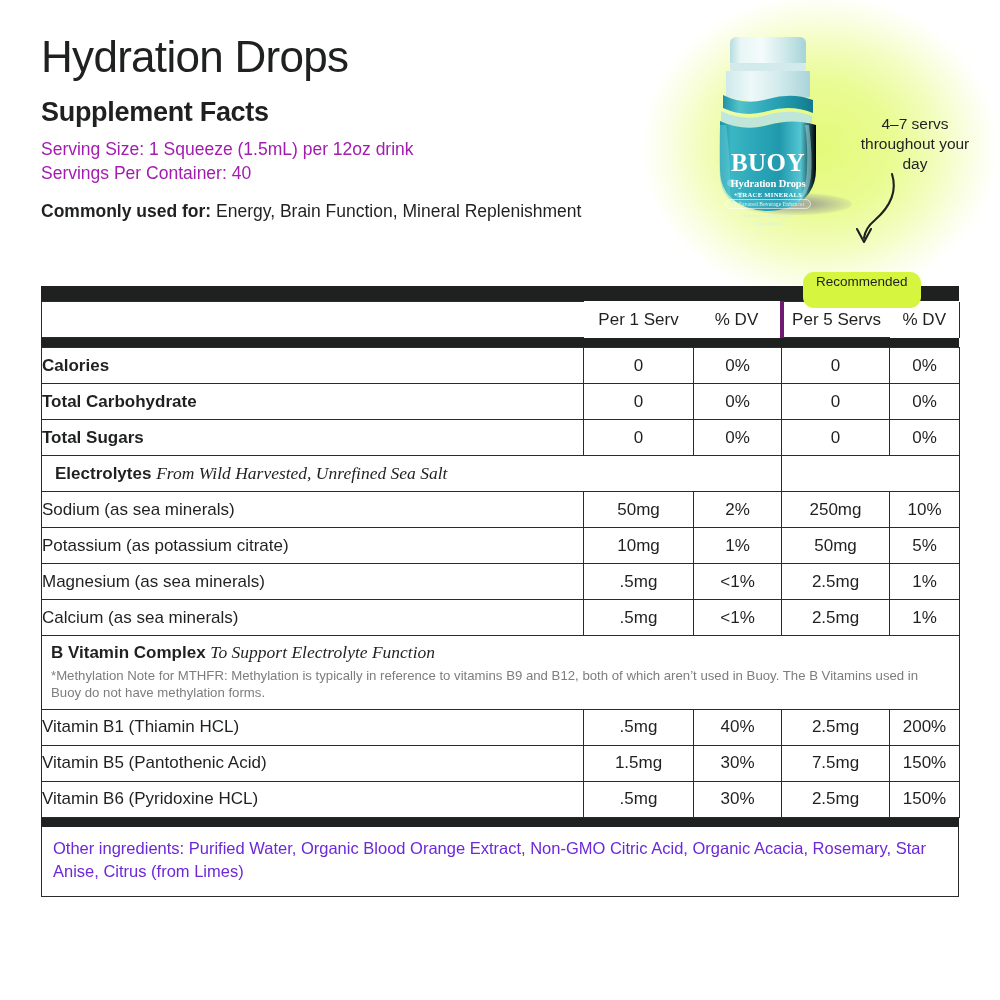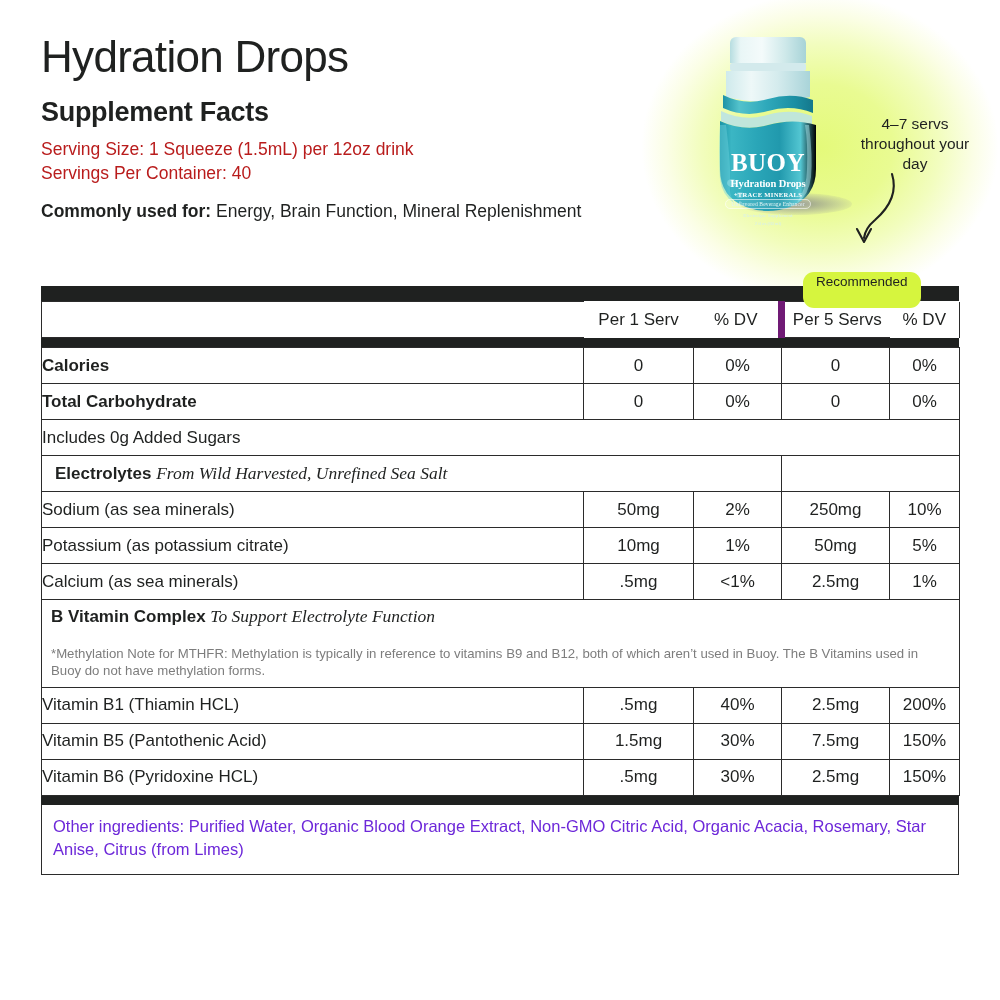--- a/index.html
+++ b/index.html
@@ -56,21 +56,21 @@
     font-weight: 700;
     letter-spacing: -0.3px;
     margin-top: 16px;
     color: #1f2120;
   }
   .serving-line {
     font-size: 17.5px;
     font-weight: 400;
     line-height: 1.42;
     margin-top: 9px;
-    color: #b91c1c;
+    color: #a21caf;
   }
   .commonly {
     font-size: 17.5px;
     line-height: 1.4;
     margin-top: 13px;
     color: #1f2120;
   }
   .commonly b { font-weight: 700; }
 
   
@@ -234,21 +234,21 @@
     border-top: none;
     border-bottom: none;
     font-size: 15.5px;
     color: #3b3b3b;
     height: 38px;
     text-align: center;
   }
   .hdr td.lbl { border-left: 1px solid #2b2b2b; border-right: none; }
   .hdr td.v1  { border: none; }
   .hdr td.d1  { border: none; }
-  .hdr td.v5  { border-left: 7px solid #701a75; border-right: none; }
+  .hdr td.v5  { border-left: 4px solid #701a75; border-right: none; }
   .hdr td.d5  { border: none; border-right: 1px solid #2b2b2b; }
 
   td.lbl {
     text-align: left;
     padding-left: 9px;
   }
   td.num {
     text-align: center;
   }
   td.v5 { border-left: 1px solid #2b2b2b; }
@@ -277,21 +277,21 @@
   .bvit-head b { font-weight: 700; }
   .bvit-head i {
     font-family: "Liberation Serif", serif;
     font-style: italic;
     font-size: 17.5px;
   }
   .bvit-note {
     font-size: 13.2px;
     color: #7d7d7d;
     line-height: 1.33;
-    margin-top: 17px;
+    margin-top: 3px;
   }
 
   
   .other {
     border: 1px solid #2b2b2b;
     border-top: none;
     padding: 10px 11px 12px 11px;
     font-size: 16.5px;
     line-height: 1.42;
     color: #6d28d9;
@@ -424,21 +424,25 @@
         <td class="num">0%</td>
       </tr>
       <tr>
         <td class="lbl bold">Total Carbohydrate</td>
         <td class="num">0</td>
         <td class="num">0%</td>
         <td class="num v5">0</td>
         <td class="num">0%</td>
       </tr>
       <tr>
-        <td class="lbl ind2" colspan="5">Includes 0g Added Sugars</td>
+        <td class="lbl bold">Total Sugars</td>
+        <td class="num">0</td>
+        <td class="num">0%</td>
+        <td class="num v5">0</td>
+        <td class="num">0%</td>
       </tr>
 
       <tr class="sect">
         <td class="lbl" colspan="3">
           <span class="sect-txt"><b>Electrolytes</b> <i>From Wild Harvested, Unrefined Sea Salt</i></span>
         </td>
         <td class="v5" colspan="2"></td>
       </tr>
 
       <tr>
@@ -449,20 +453,27 @@
         <td class="num">10%</td>
       </tr>
       <tr>
         <td class="lbl ind1">Potassium (as potassium citrate)</td>
         <td class="num">10mg</td>
         <td class="num">1%</td>
         <td class="num v5">50mg</td>
         <td class="num">5%</td>
       </tr>
       <tr>
+        <td class="lbl ind1">Magnesium (as sea minerals)</td>
+        <td class="num">.5mg</td>
+        <td class="num">&lt;1%</td>
+        <td class="num v5">2.5mg</td>
+        <td class="num">1%</td>
+      </tr>
+      <tr>
         <td class="lbl ind1">Calcium (as sea minerals)</td>
         <td class="num">.5mg</td>
         <td class="num">&lt;1%</td>
         <td class="num v5">2.5mg</td>
         <td class="num">1%</td>
       </tr>
 
       <tr>
         <td class="lbl bvit-cell" colspan="5">
           <div class="bvit-head"><b>B Vitamin Complex</b> <i>To Support Electrolyte Function</i></div>

